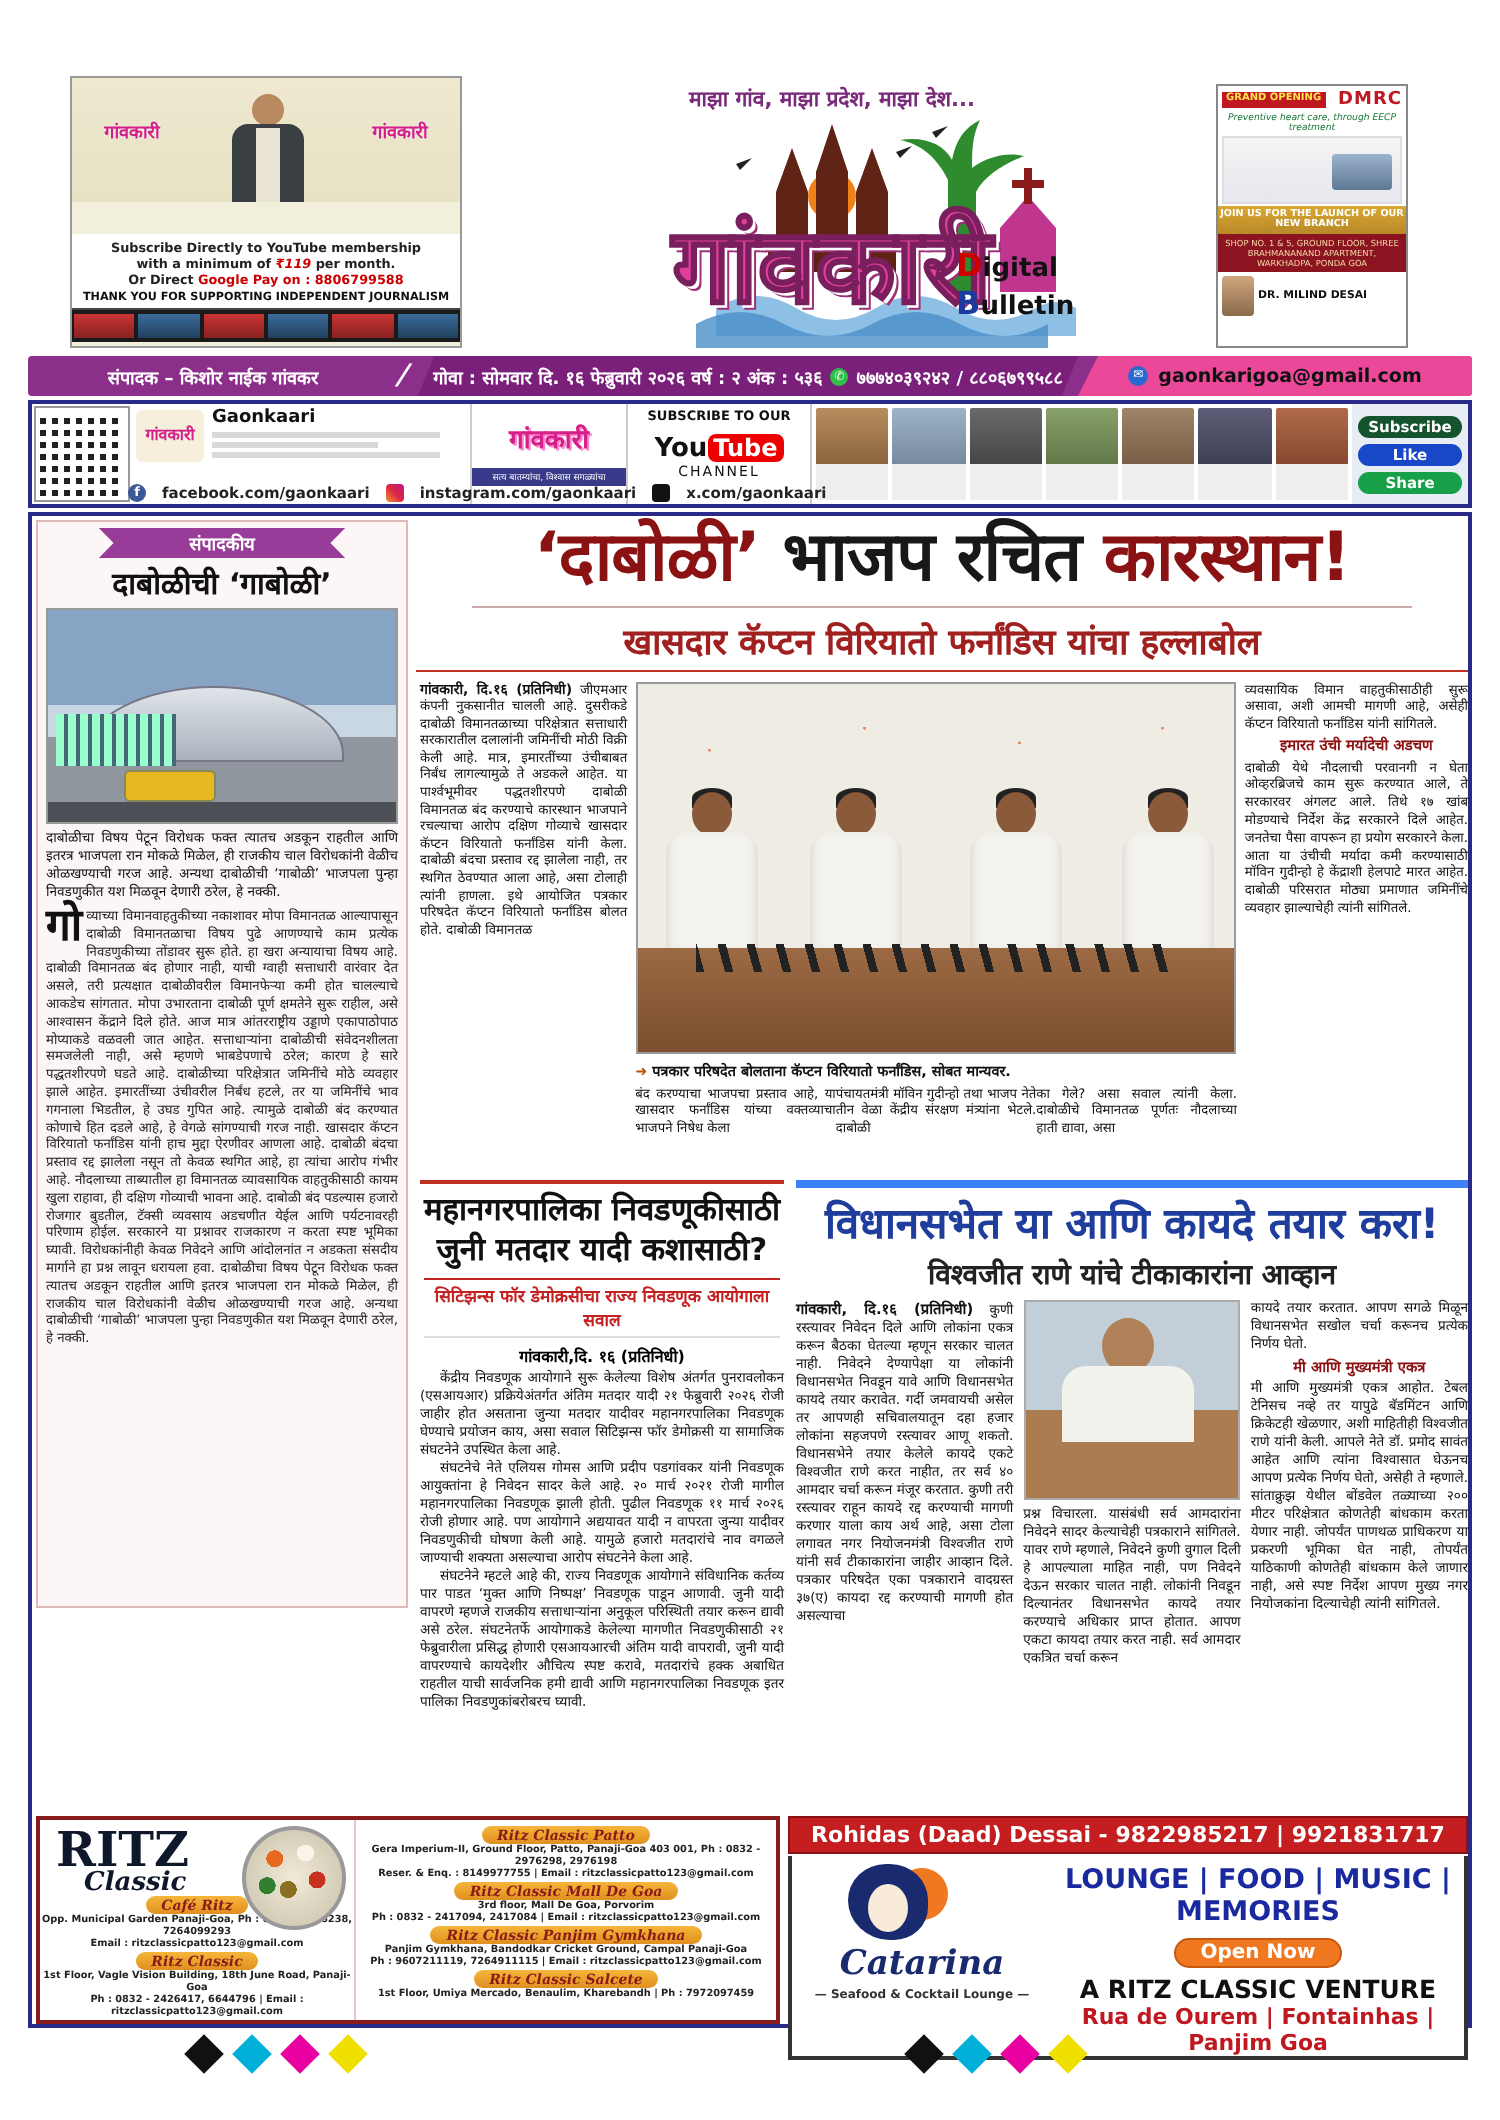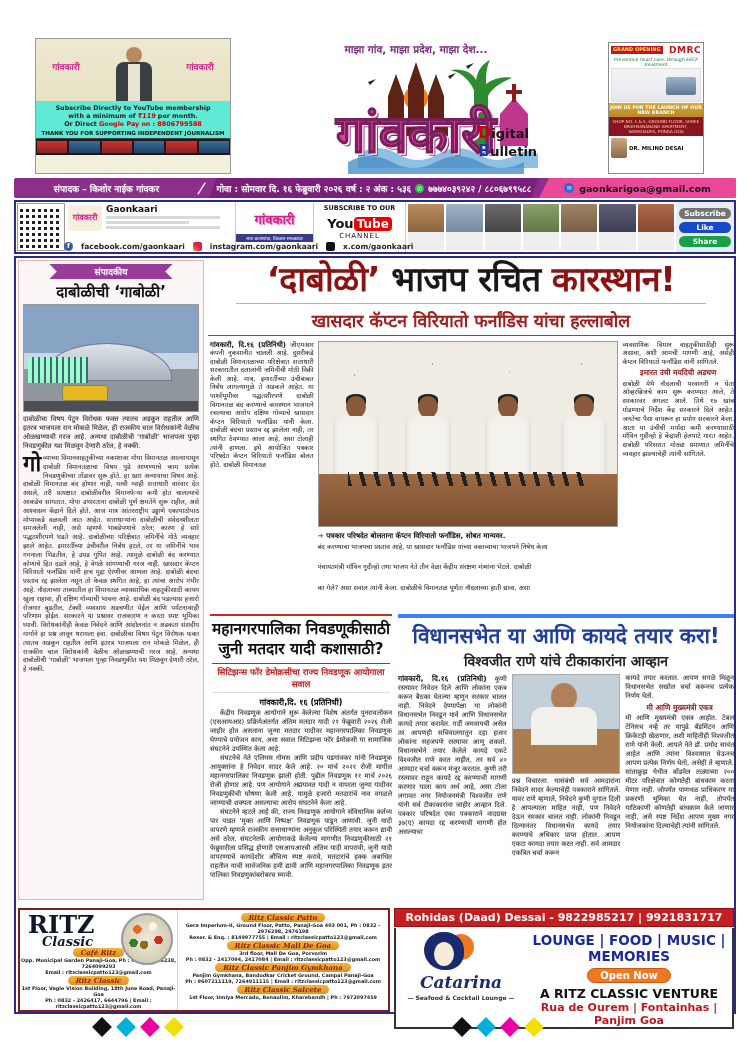--- a/index.html
+++ b/index.html
@@ -9,21 +9,21 @@
   
   .header { position:absolute; left:0; top:28px; width:750px; height:150px; }
 
   .yt-ad { position:absolute; left:35px; top:10px; width:196px; height:136px; border:1px solid #999; background:#f2efda; font-size:6px; }
   .yt-ad-top { position:relative; height:62px; background:linear-gradient(#eee9cf,#e7e2c4); overflow:hidden; }
   .yt-logo-mini { position:absolute; top:8px; width:52px; height:40px; font-weight:bold; color:#d4208a; font-size:9px; text-align:center; line-height:40px; text-shadow:0 0 1px #fff; }
   .yt-man { position:absolute; left:72px; top:6px; width:52px; height:56px; }
   .yt-man .head { position:absolute; left:18px; top:2px; width:16px; height:16px; border-radius:50%; background:#b98960; }
   .yt-man .body { position:absolute; left:8px; top:17px; width:36px; height:40px; border-radius:8px 8px 0 0; background:#3a3f44; }
   .yt-man .shirt { position:absolute; left:20px; top:19px; width:12px; height:38px; background:#e8e3d2; }
-  .yt-ad-text { padding:3px 4px 2px 4px; text-align:center; background:#5eead4; }
+  .yt-ad-text { padding:3px 4px 2px 4px; text-align:center; background:#ffffff;margin-top:16px; }
   .yt-ad-text .l1 { font-weight:bold; color:#222; font-size:6.4px; }
   .yt-ad-text .l2 { font-weight:bold; color:#222; font-size:6.4px; }
   .yt-ad-text .l2 b { color:#c00;font-style:italic; }
   .yt-ad-text .l3 { font-weight:bold; color:#222; font-size:6.4px; }
   .yt-ad-text .l3 b { color:#c00; }
   .yt-ad-text .l4 { margin-top:2px; font-weight:bold; color:#111; font-size:5.6px; }
   .yt-ad-strip { display:flex; height:17px; background:#1a1a1a; border-top:1px solid #444; }
   .yt-ad-strip span { flex:1; margin:2px 1px; background:linear-gradient(#c33,#822); }
   .yt-ad-strip span:nth-child(2n) { background:linear-gradient(#3a6b9c,#23405e); }
 
@@ -86,28 +86,28 @@
   .thumb:after { content:""; position:absolute; left:0; right:0; bottom:0; height:40%; background:#eee; }
   .thumb:nth-child(1){ background:linear-gradient(#b88d5e,#6e4a28);}
   .thumb:nth-child(2){ background:linear-gradient(#9db3c8,#5e7185);}
   .thumb:nth-child(3){ background:linear-gradient(#6a6a6a,#2e2e2e);}
   .thumb:nth-child(4){ background:linear-gradient(#88a06a,#4a5e34);}
   .thumb:nth-child(5){ background:linear-gradient(#a08468,#5e4630);}
   .thumb:nth-child(6){ background:linear-gradient(#5e5e78,#2a2a3c);}
   .thumb:nth-child(7){ background:linear-gradient(#b06a4a,#6a3420);}
   .sls { flex:0 0 58px; background:#e8ecf4; display:flex; flex-direction:column; justify-content:center; gap:3px; padding:3px; }
   .pill { border-radius:8px; color:#fff; font-size:7.5px; font-weight:bold; text-align:center; padding:1px 0; }
-  .pill.sub { background:#737373; } .pill.like { background:#1848c8; } .pill.share { background:#18a048; }
+  .pill.sub { background:#14532d; } .pill.like { background:#1848c8; } .pill.share { background:#18a048; }
 
   
   .main { position:absolute; left:14px; top:256px; width:722px; height:758px; border:2px solid #2a2a8a; border-top:none; background:#fff; }
   .main:before { content:""; position:absolute; left:0; top:0; width:100%; height:2px; background:#2a2a8a; }
 
   
-  .edi { position:absolute; left:2px; top:4px; width:186px; height:640px; background:#fdf6f6; border:1px solid #e0b8b8; padding:2px 4px; overflow:hidden; }
+  .edi { position:absolute; left:2px; top:4px; width:186px; height:544px; background:#fdf6f6; border:1px solid #e0b8b8; padding:2px 4px; overflow:hidden; }
   .edi-ribbon { width:70%; margin:1px auto 2px; background:#993b99; color:#fff; text-align:center; font-size:9px; font-weight:bold; padding:1px 0; clip-path:polygon(0 0,100% 0,94% 50%,100% 100%,0 100%,6% 50%); }
   .edi-title { text-align:center; font-size:15px; font-weight:bold; color:#111; margin:1px 0 3px; }
   .edi-photo { position:relative; height:108px; background:linear-gradient(#88a4c4 0 45%,#c9d6e4 45% 60%,#8f969e 60% 100%); border:1px solid #999; overflow:hidden; margin-bottom:3px; }
   .edi-photo .terminal { position:absolute; left:18px; top:38px; width:130px; height:38px; background:linear-gradient(#dfe4ea,#aab2bc); border-radius:50% 50% 0 0/90% 90% 0 0; border:1px solid #778; }
   .edi-photo .glass { position:absolute; left:4px; top:52px; width:60px; height:26px; background:repeating-linear-gradient(90deg,#9fc 0 4px,#467 4px 6px); }
   .edi-photo .bus { position:absolute; left:38px; top:80px; width:46px; height:16px; background:#e8b820; border-radius:3px; border:1px solid #885; }
   .edi-photo .road { position:absolute; left:0; bottom:0; width:100%; height:10px; background:#4c5056; }
   .edi-lead { font-size:6.8px; line-height:9px; text-align:justify; color:#111; margin-bottom:3px; }
   .edi-body { font-size:6.6px; line-height:8.8px; text-align:justify; color:#222; }
   .edi-body:first-letter { font-size:22px; font-weight:bold; float:left; line-height:20px; padding-right:2px; color:#111; }
@@ -132,21 +132,21 @@
      #efece4; }
   .pp-table { position:absolute; left:0; bottom:0; width:100%; height:52px; background:linear-gradient(#9c6a44,#7a4e2e); }
   .person { position:absolute; bottom:44px; width:58px; height:86px; }
   .person .h { position:absolute; left:19px; top:0; width:20px; height:22px; border-radius:50%; background:#8a5a3a; }
   .person .hair { position:absolute; left:19px; top:-2px; width:20px; height:10px; border-radius:50% 50% 0 0; background:#222; }
   .person .b { position:absolute; left:6px; top:20px; width:46px; height:66px; border-radius:10px 10px 0 0; background:#f4f2ec; box-shadow:inset 0 -4px 6px #ccc; }
   .mics { position:absolute; left:10%; bottom:40px; width:80%; height:14px; background:
      repeating-linear-gradient(75deg,#222 0 4px,transparent 4px 14px); }
   .caption { font-size:7.2px; font-weight:bold; color:#111; padding:3px 0; }
   .caption .arr { color:#c05010; }
-  .a1below { display:flex; gap:12px; font-size:6.6px; line-height:8.6px; text-align:justify; color:#111;flex-direction:column; }
+  .a1below { display:flex; gap:0; font-size:6.6px; line-height:8.6px; text-align:justify; color:#111; }
   .a1below div { flex:1; }
   .a1r { width:112px; font-size:6.6px; line-height:8.8px; text-align:justify; color:#111; }
   .a1r .bh { font-weight:bold; color:#8b1212; font-size:7.4px; text-align:center; margin:2px 12px; }
 
   
   .lower { display:flex; gap:6px; margin-top:22px; padding:0 2px 0 4px; }
   .art2 { width:182px; border-top:2px solid #c03020; padding-top:3px; }
   .art2 h2 { text-align:center; font-size:15.5px; font-weight:bold; color:#111; line-height:1.3; }
   .art2 .sh { text-align:center; font-size:8.6px; font-weight:bold; color:#c42222; border-top:1px solid #c42222; border-bottom:1px solid #ddd; margin:3px 2px; padding:2px 0; }
   .art2 .dl { text-align:center; font-weight:bold; font-size:8px; margin-bottom:2px; }

